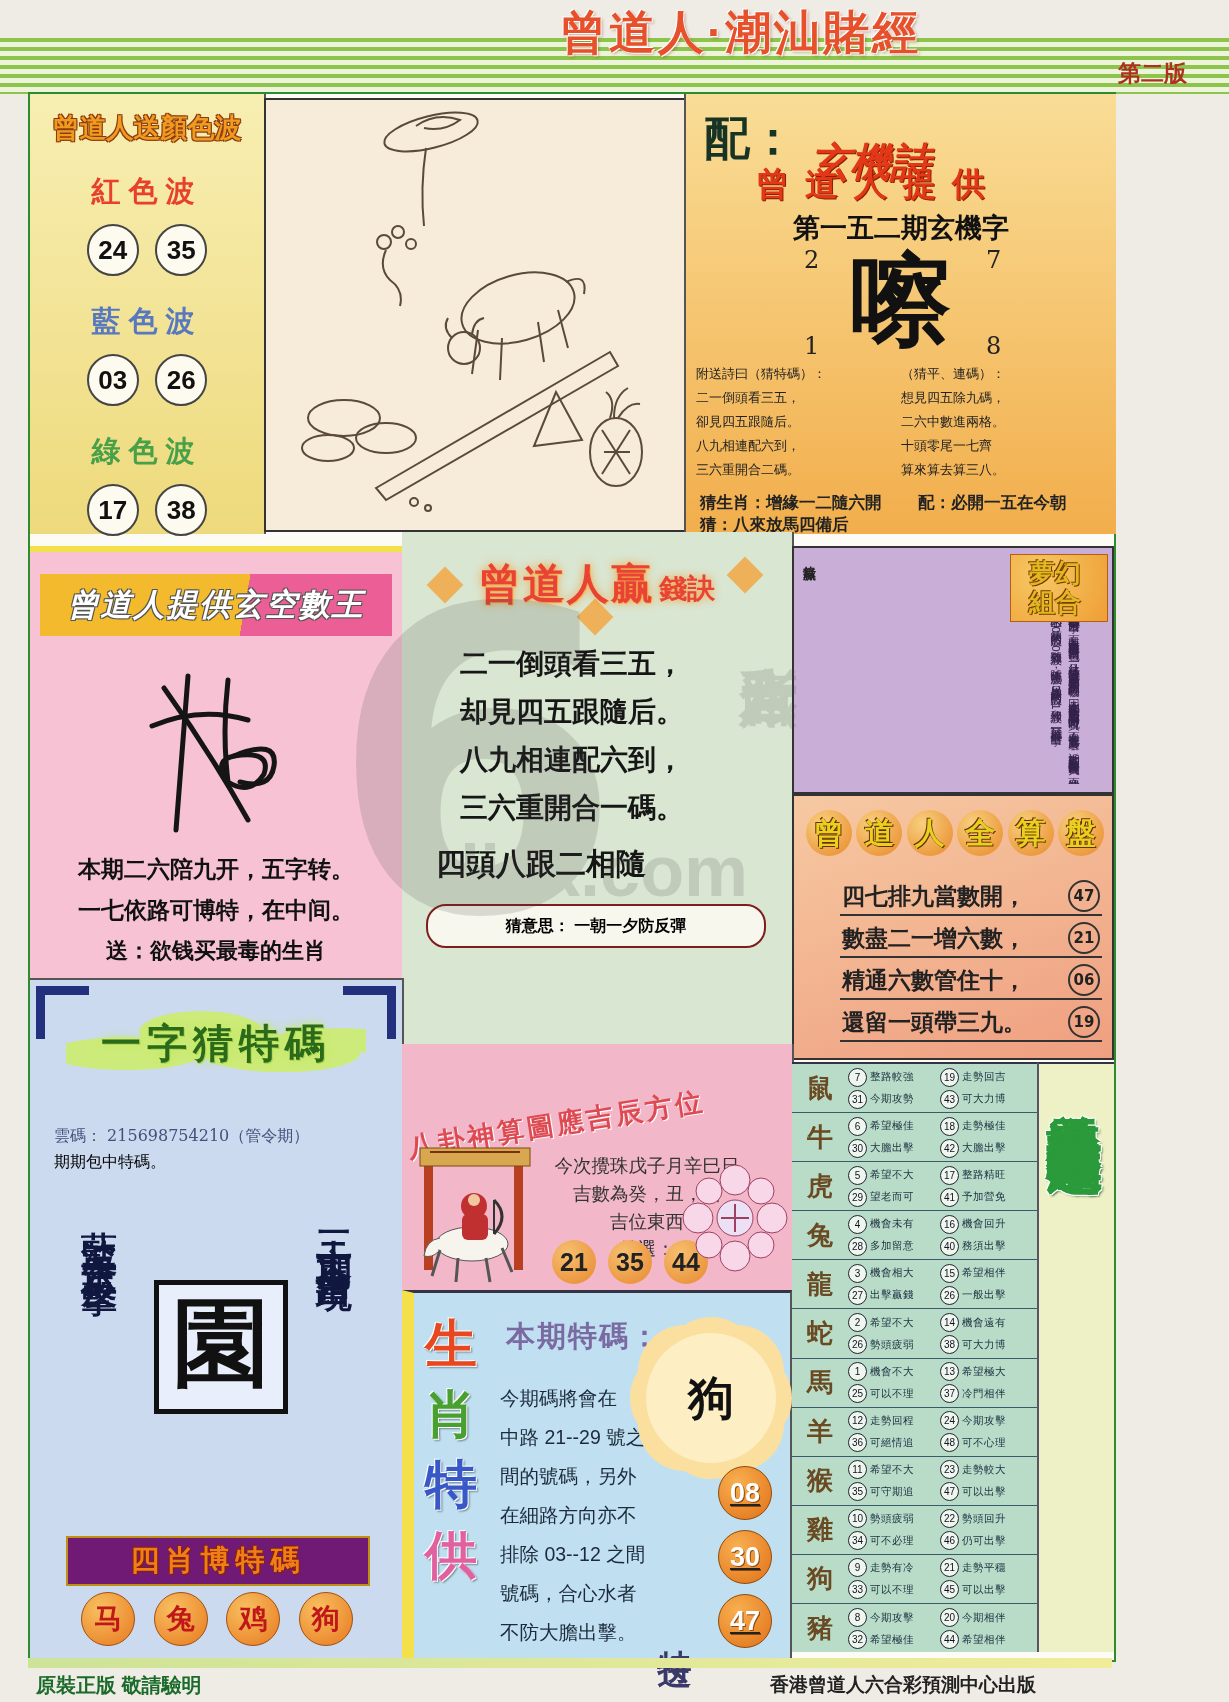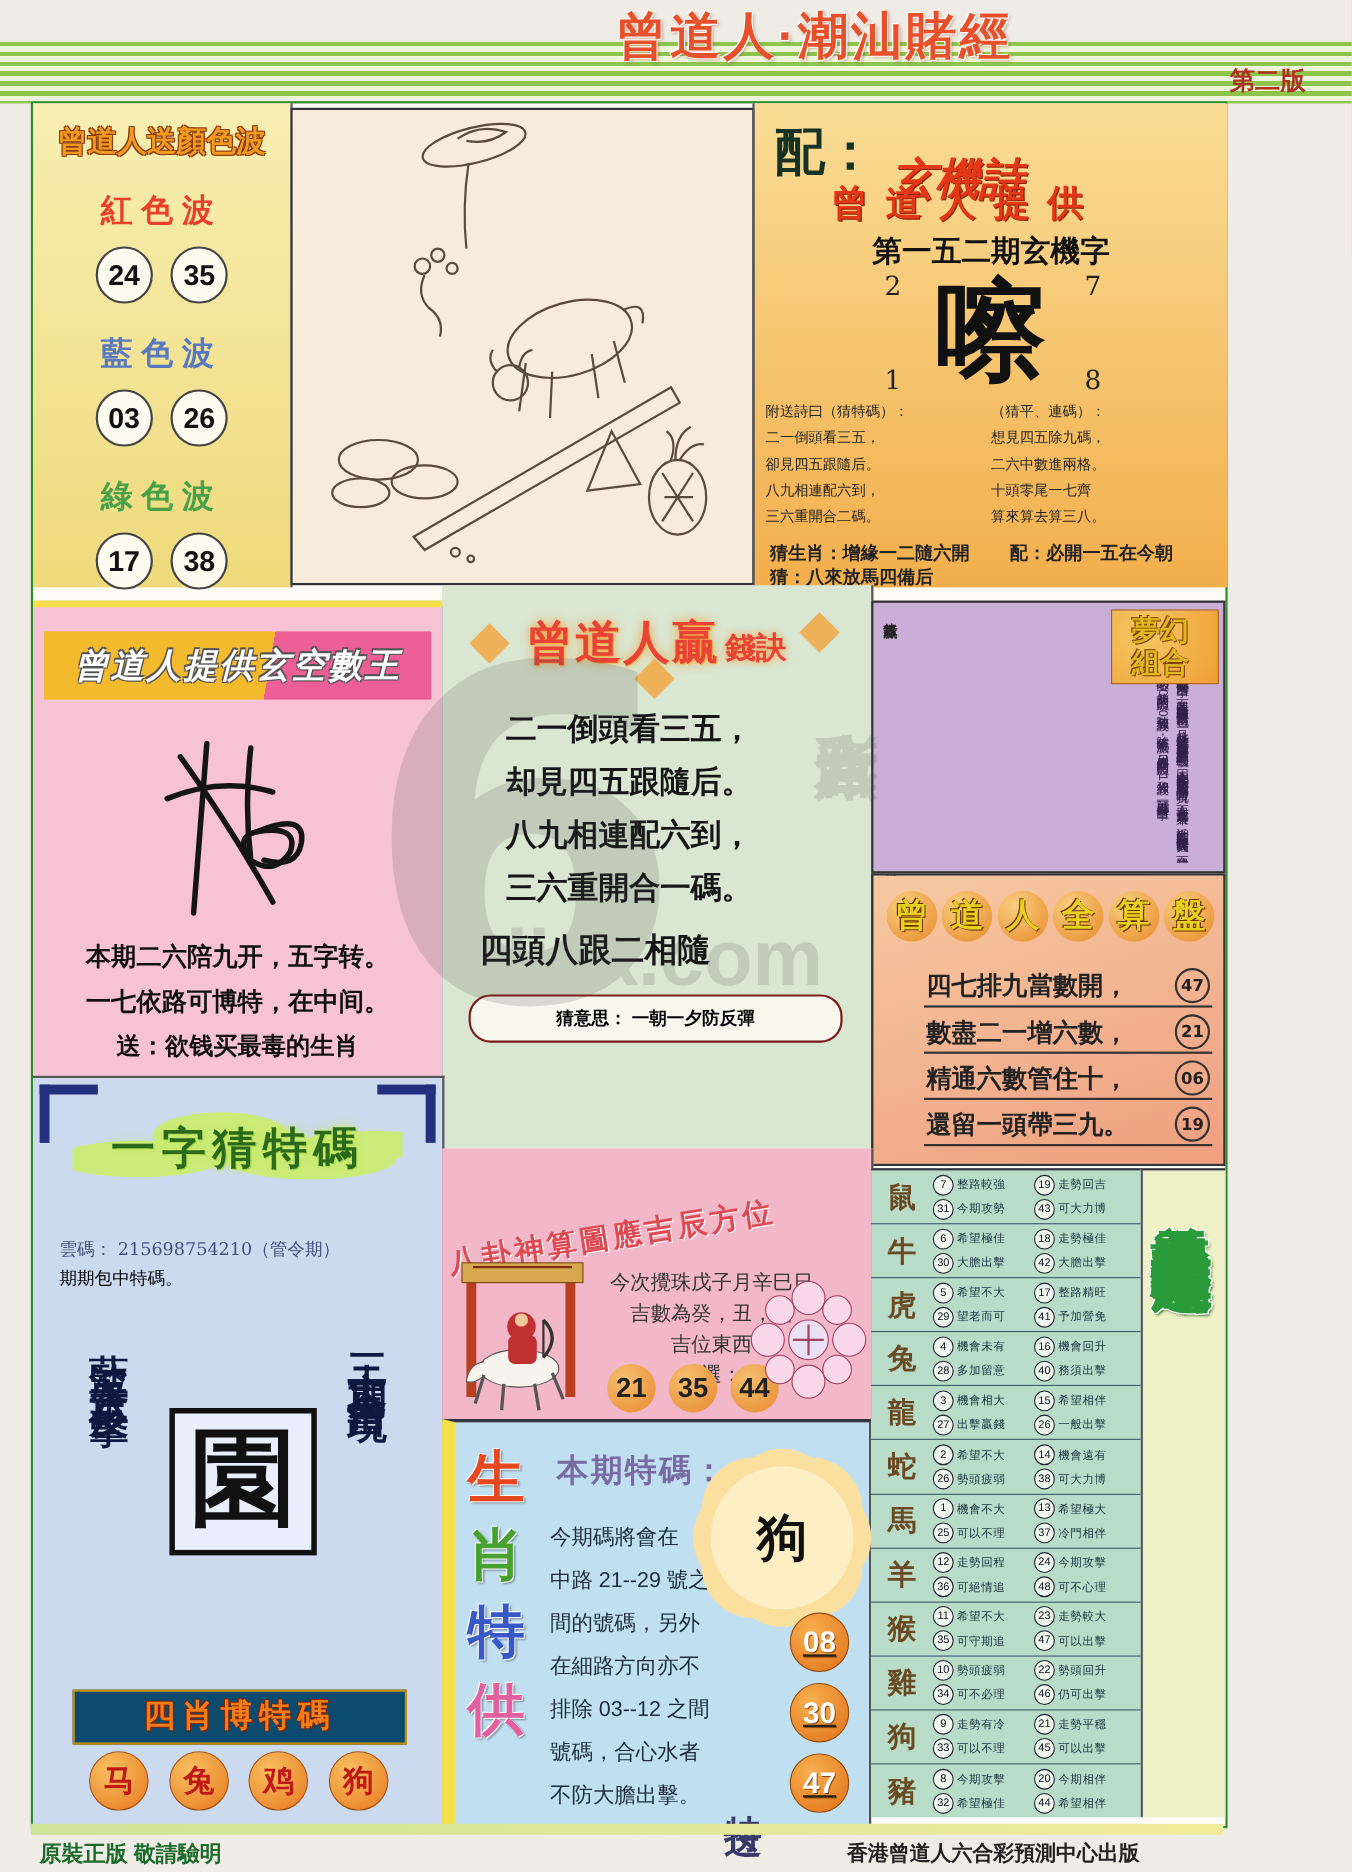--- a/index.html
+++ b/index.html
@@ -107,21 +107,21 @@
       background:radial-gradient(ellipse at 20% 60%,#cdeb7a 22%,transparent 23%),
                  radial-gradient(ellipse at 45% 35%,#cdeb7a 26%,transparent 27%),
                  radial-gradient(ellipse at 72% 60%,#cdeb7a 25%,transparent 26%),
                  radial-gradient(ellipse at 92% 45%,#cdeb7a 18%,transparent 19%);}
   .ow-code{position:absolute;left:24px;top:146px;font-size:16px;color:#45507a;font-family:"DejaVu Serif",serif;}
   .ow-code2{position:absolute;left:24px;top:172px;font-size:16px;color:#000000;font-family:"DejaVu Serif",serif;}
   .ow-left{position:absolute;left:44px;top:222px;font-size:36px;font-weight:bold;color:#101840;letter-spacing:8px;}
   .ow-right{position:absolute;right:44px;top:222px;font-size:36px;font-weight:bold;color:#101840;letter-spacing:8px;}
   .ow-char{position:absolute;left:124px;top:300px;width:124px;height:124px;border:5px solid #111;
       font-size:96px;font-weight:bold;color:#111;text-align:center;line-height:118px;background:#e8eefb;}
-  .ow-four{position:absolute;left:36px;top:556px;width:300px;height:46px;background:#0c4a6e;border:2px solid #c09010;
+  .ow-four{position:absolute;left:36px;top:556px;width:300px;height:46px;background:#701a75;border:2px solid #c09010;
       text-align:center;font-size:29px;font-weight:bold;color:#ef7d18;letter-spacing:6px;line-height:44px;
       text-shadow:1px 1px 0 #8a2000,-1px -1px 0 #8a2000;}
   .ow-fb{position:absolute;left:42px;top:612px;width:290px;display:flex;justify-content:space-around;}
   .fball{width:52px;height:52px;border-radius:50%;background:radial-gradient(circle at 35% 30%,#f8c060,#e87820);
       border:1px solid #a05010;text-align:center;line-height:52px;font-size:28px;font-weight:bold;color:#c01818;}
 
   
   .bg8{left:372px;top:950px;width:390px;height:246px;background:#f3b7ca;border-right:2px solid #555;}
   .bg8-title{position:absolute;left:4px;top:56px;width:382px;font-size:27px;font-weight:bold;color:#dd4a52;
       letter-spacing:3px;transform:rotate(-9deg);text-shadow:1px 1px 0 #fff;}

